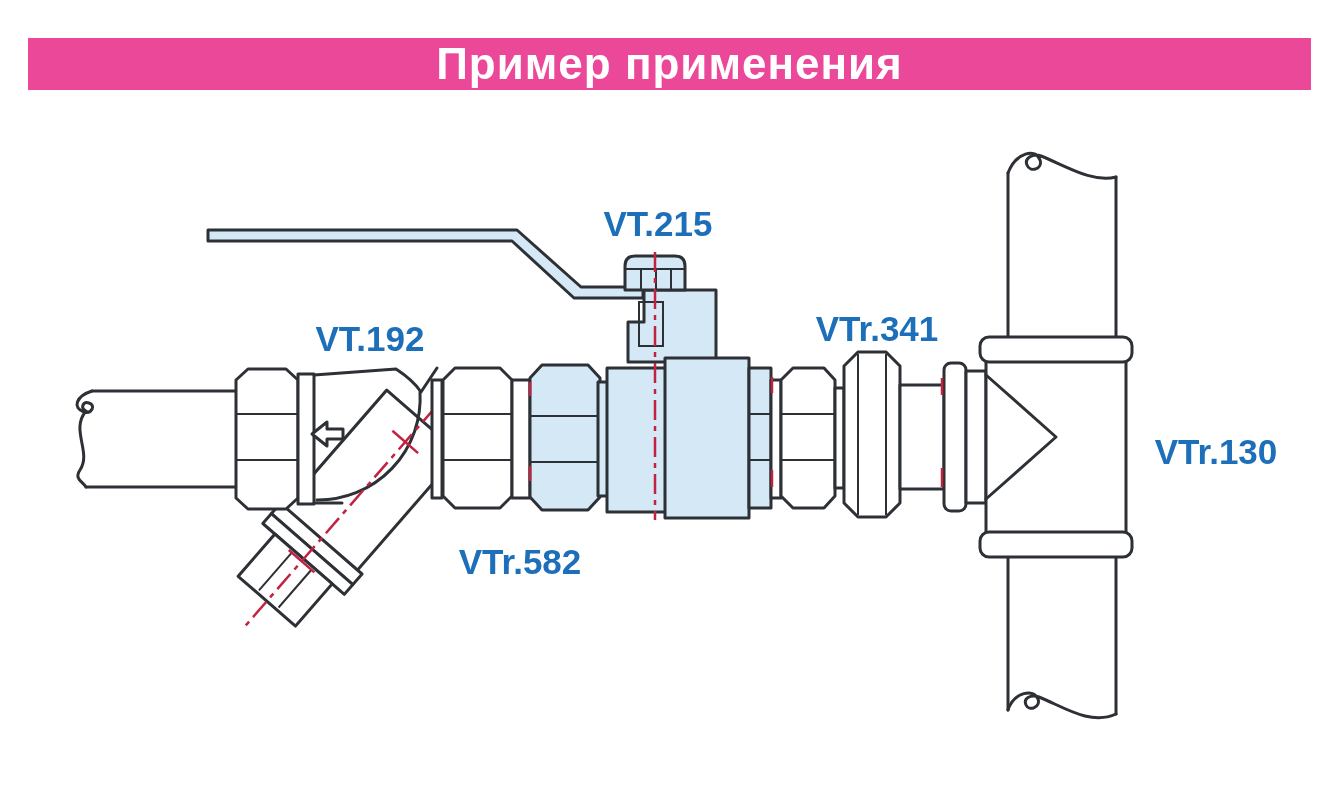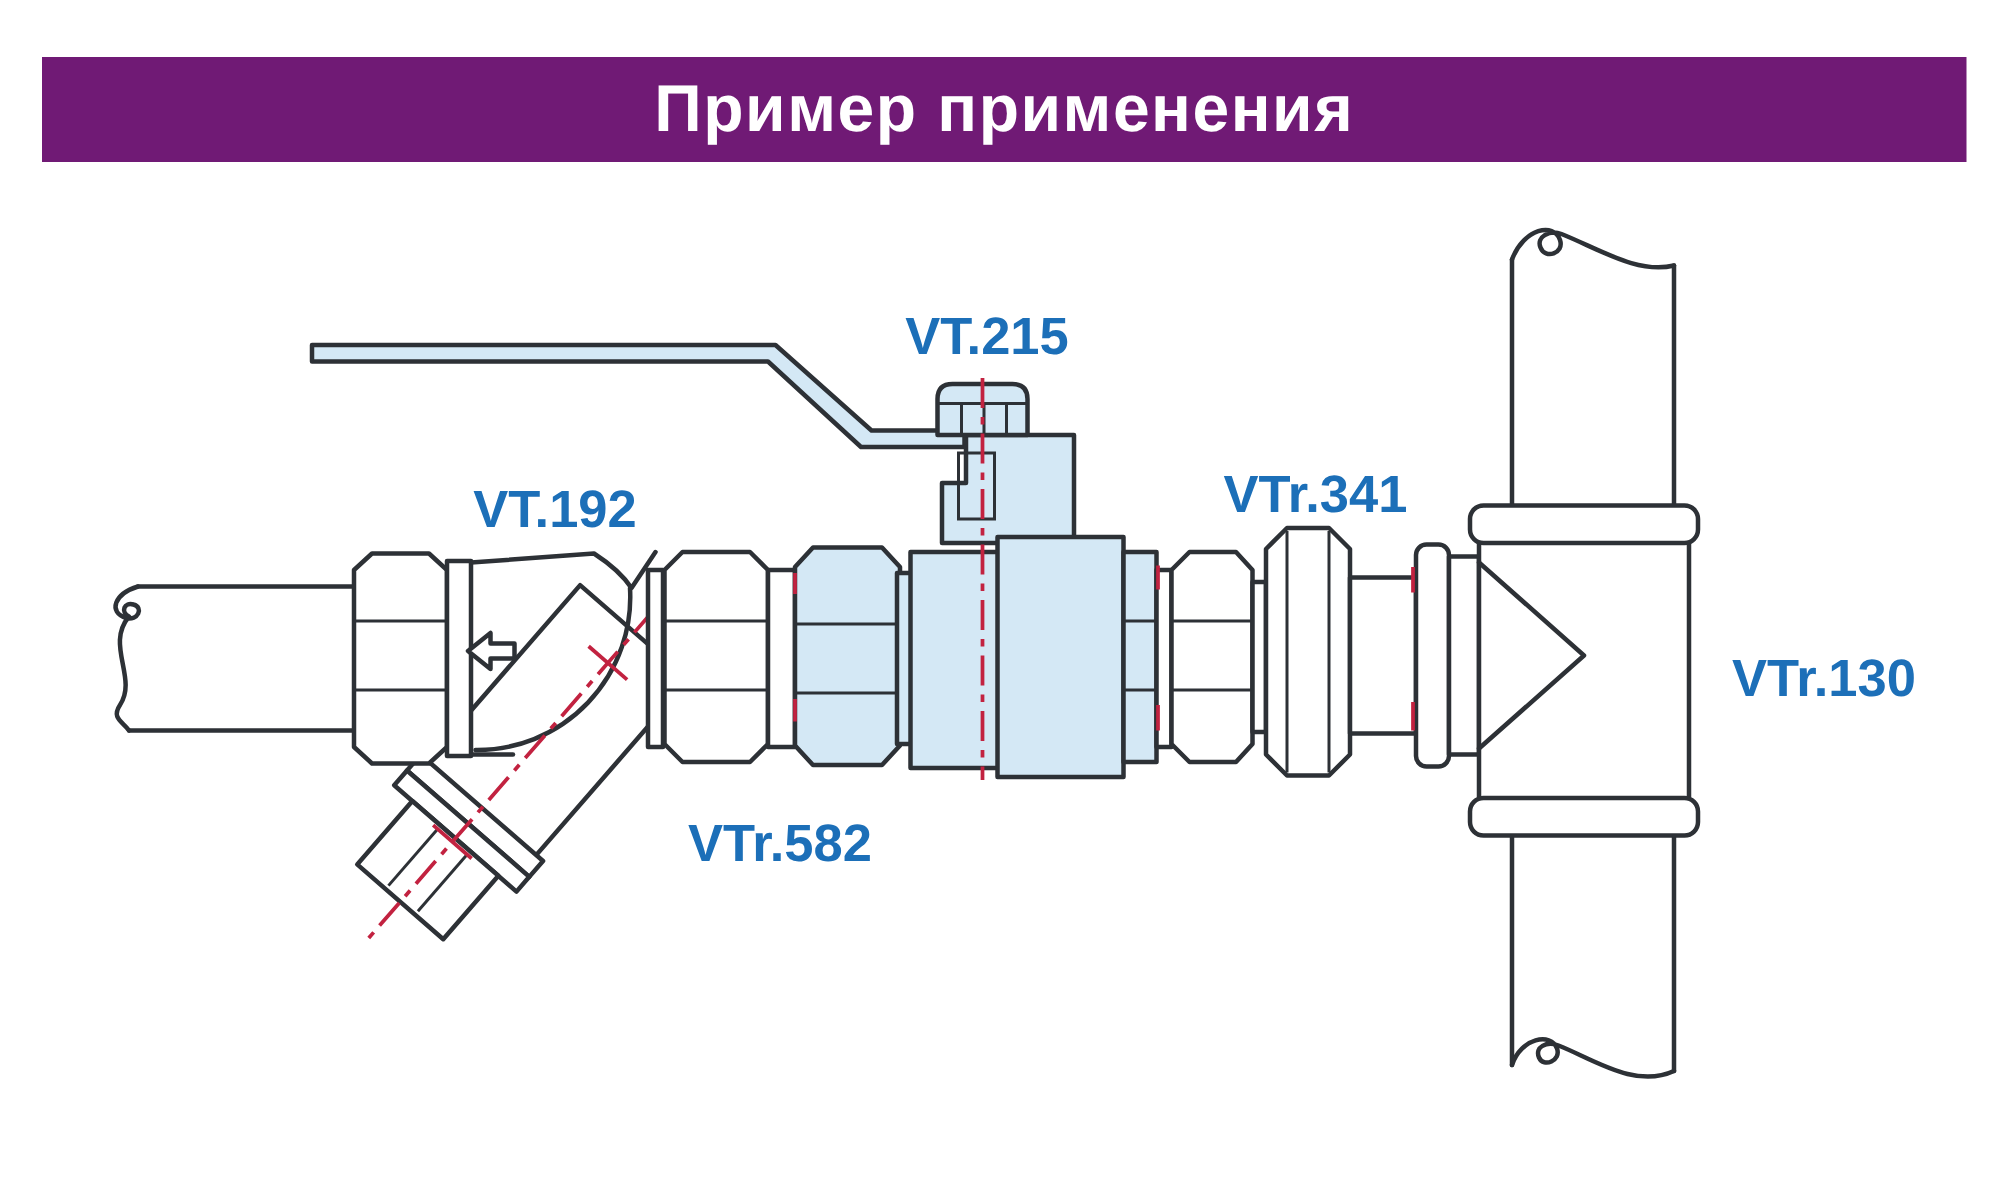--- a/index.html
+++ b/index.html
@@ -1,22 +1,22 @@
 <!DOCTYPE html>
 <html><head>
 <meta charset="utf-8">
 <style>
   html,body{margin:0;padding:0;}
   body{
     width:1327px;height:800px;background:#ffffff;position:relative;overflow:hidden;
     font-family:"Liberation Sans", sans-serif;
   }
   .header{
-    position:absolute;left:28px;top:38px;width:1283px;height:70px;
-    background:#701a75;display:flex;align-items:center;justify-content:center;
+    position:absolute;left:28px;top:38px;width:1283px;height:52px;
+    background:#ec4899;display:flex;align-items:center;justify-content:center;
   }
   .header span{
     color:#ffffff;font-size:44px;font-weight:700;letter-spacing:1px;
   }
   svg{position:absolute;left:0;top:0;}
   .ol{stroke:#2d3136;stroke-width:3;fill:none;stroke-linecap:round;stroke-linejoin:round;}
   .olw{stroke:#2d3136;stroke-width:3;fill:#ffffff;stroke-linejoin:round;}
   .olb{stroke:#2d3136;stroke-width:3;fill:#d4e8f5;stroke-linejoin:round;}
   .thin{stroke:#2d3136;stroke-width:2;fill:none;}
   .red{stroke:#c22240;stroke-width:2.5;fill:none;}

